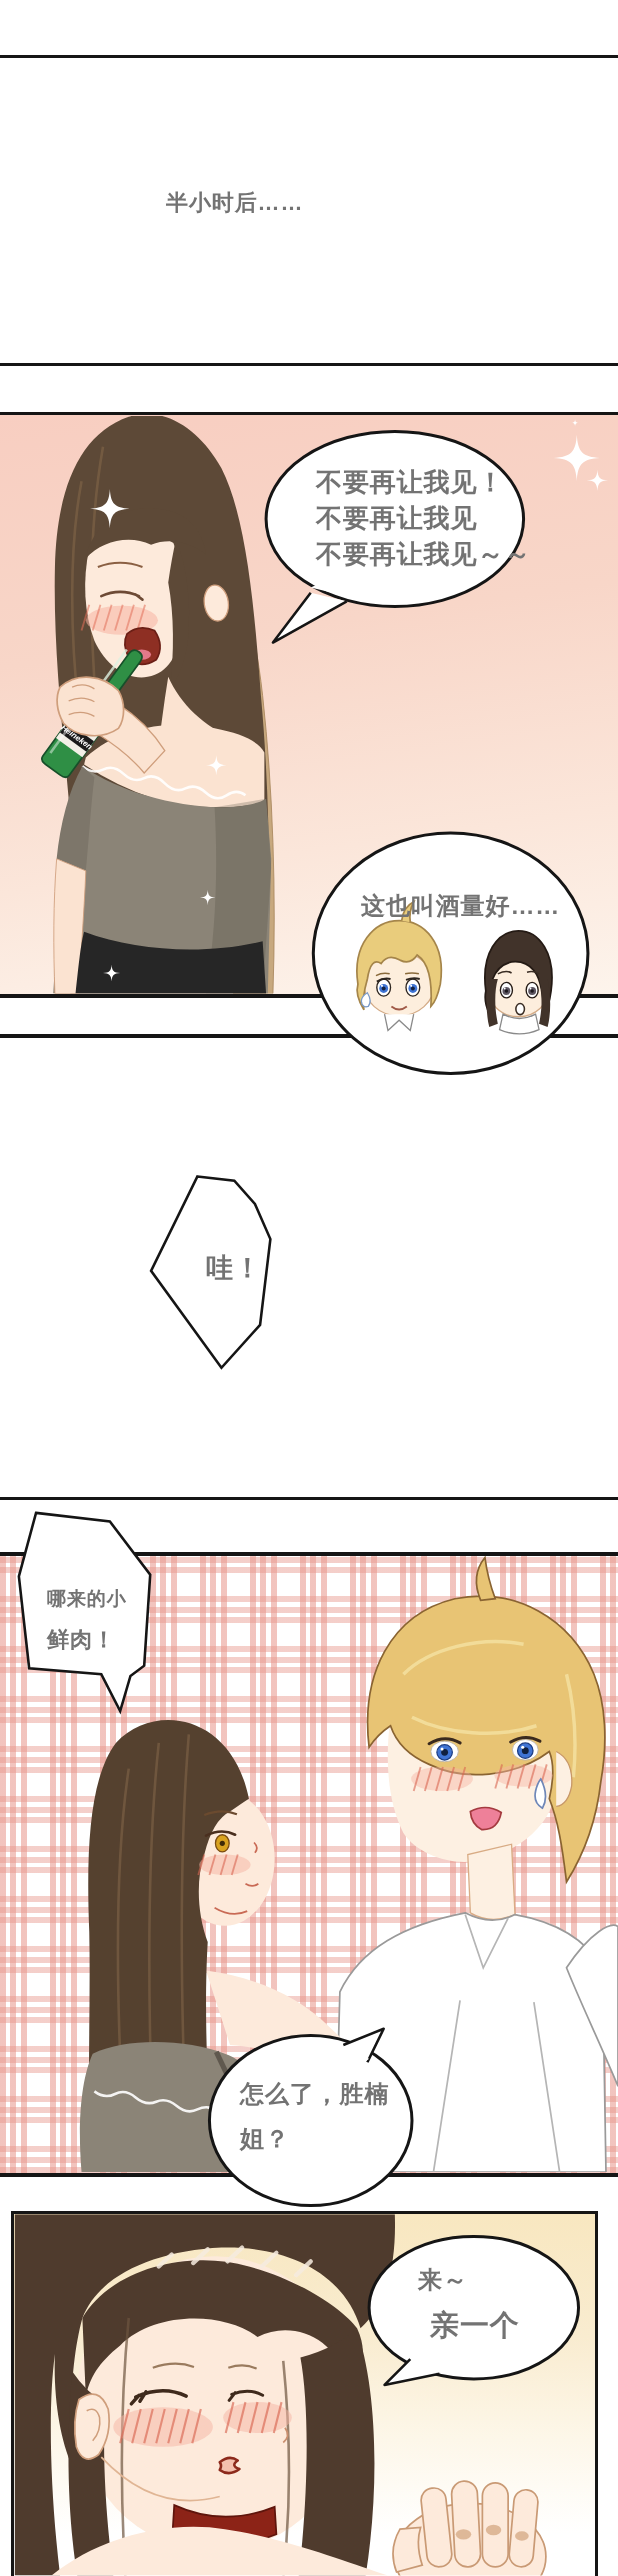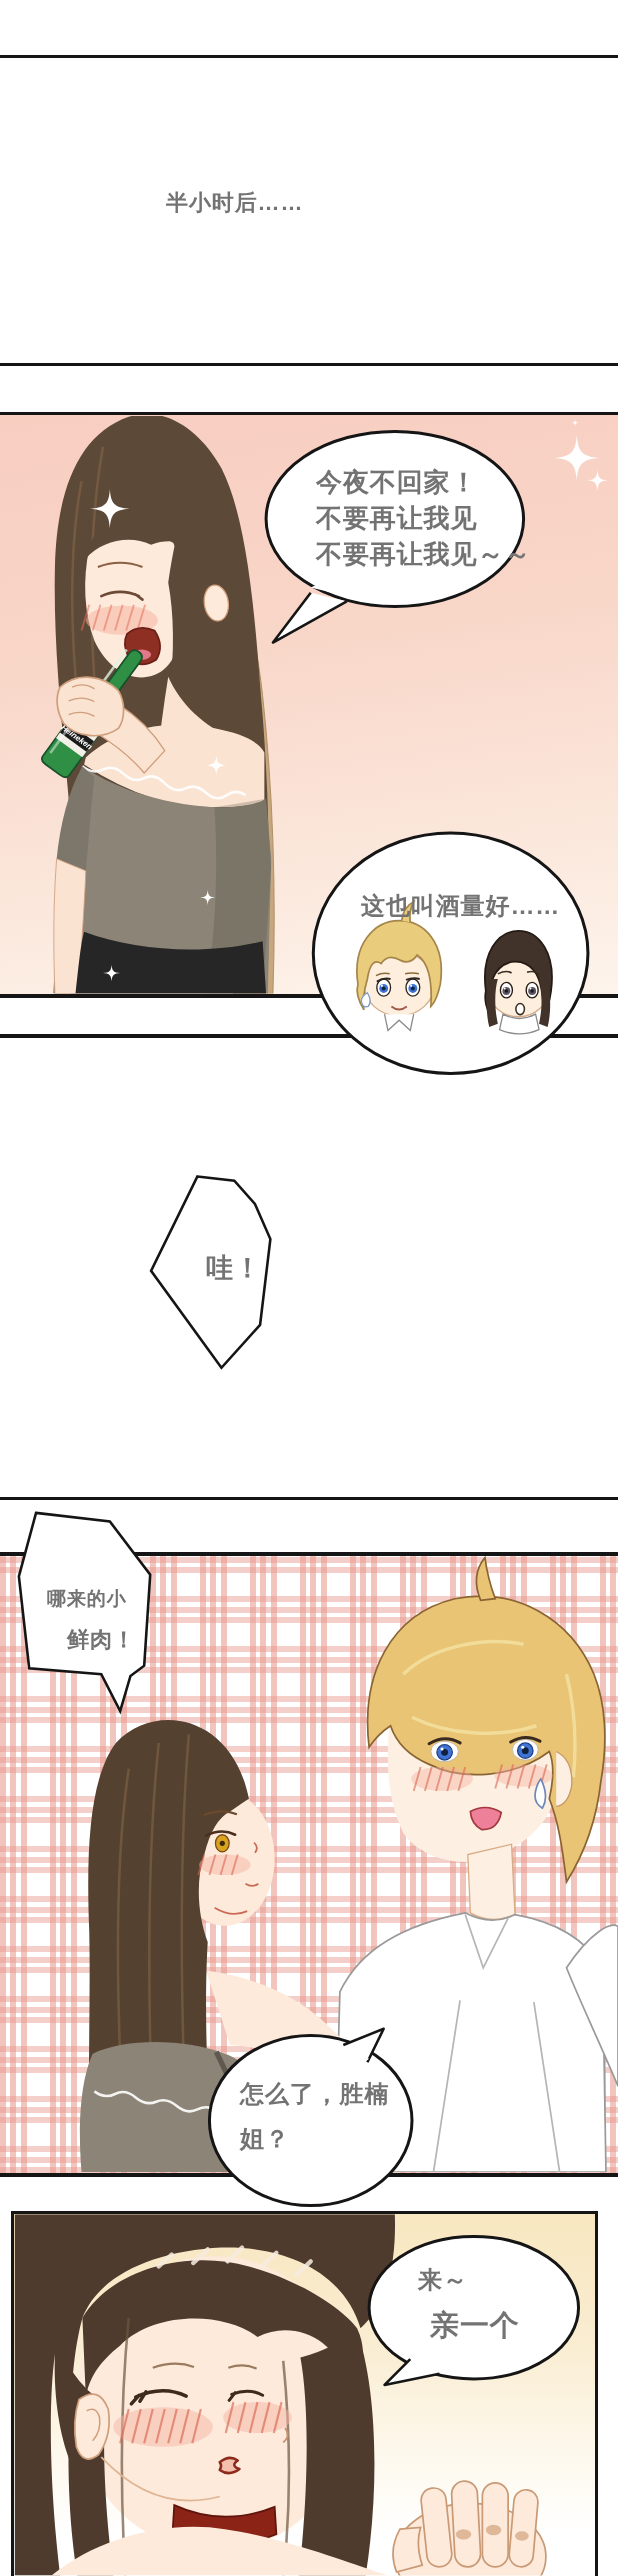--- a/index.html
+++ b/index.html
@@ -319,30 +319,30 @@
 
     <g>
       <ellipse cx="552" cy="2688" rx="122" ry="83" fill="#ffffff" stroke="#151515" stroke-width="3.5"></ellipse>
       <path d="M478,2748 L448,2778 L512,2765" fill="#ffffff" stroke="#151515" stroke-width="3" stroke-linejoin="round"></path>
       <path d="M480,2742 L514,2760 L500,2738 Z" fill="#ffffff" stroke="none"></path>
     </g>
   </svg>
 
   <div class="t" style="left:166px;top:191px;font-size:22px;">半小时后……</div>
 
-  <div class="t" style="left:316px;top:468px;font-size:26px;">今夜不回家！</div>
+  <div class="t" style="left:316px;top:468px;font-size:26px;">不要再让我见！</div>
   <div class="t" style="left:316px;top:504px;font-size:26px;">不要再让我见</div>
   <div class="t" style="left:316px;top:540px;font-size:26px;">不要再让我见～～</div>
 
   <div class="t" style="left:361px;top:893px;font-size:24px;">这也叫酒量好……</div>
 
   <div class="t" style="left:206px;top:1254px;font-size:27px;">哇！</div>
 
   <div class="t" style="left:47px;top:1589px;font-size:19px;">哪来的小</div>
-  <div class="t" style="left:47px;top:1628px;font-size:22px;margin-left:20px;">鲜肉！</div>
+  <div class="t" style="left:47px;top:1628px;font-size:22px;">鲜肉！</div>
 
   <div class="t" style="left:240px;top:2081px;font-size:24px;">怎么了，胜楠</div>
   <div class="t" style="left:240px;top:2126px;font-size:24px;">姐？</div>
 
   <div class="t" style="left:418px;top:2267px;font-size:24px;">来～</div>
   <div class="t" style="left:430px;top:2310px;font-size:29px;">亲一个</div>
 </div>
 
 
 </body></html>

